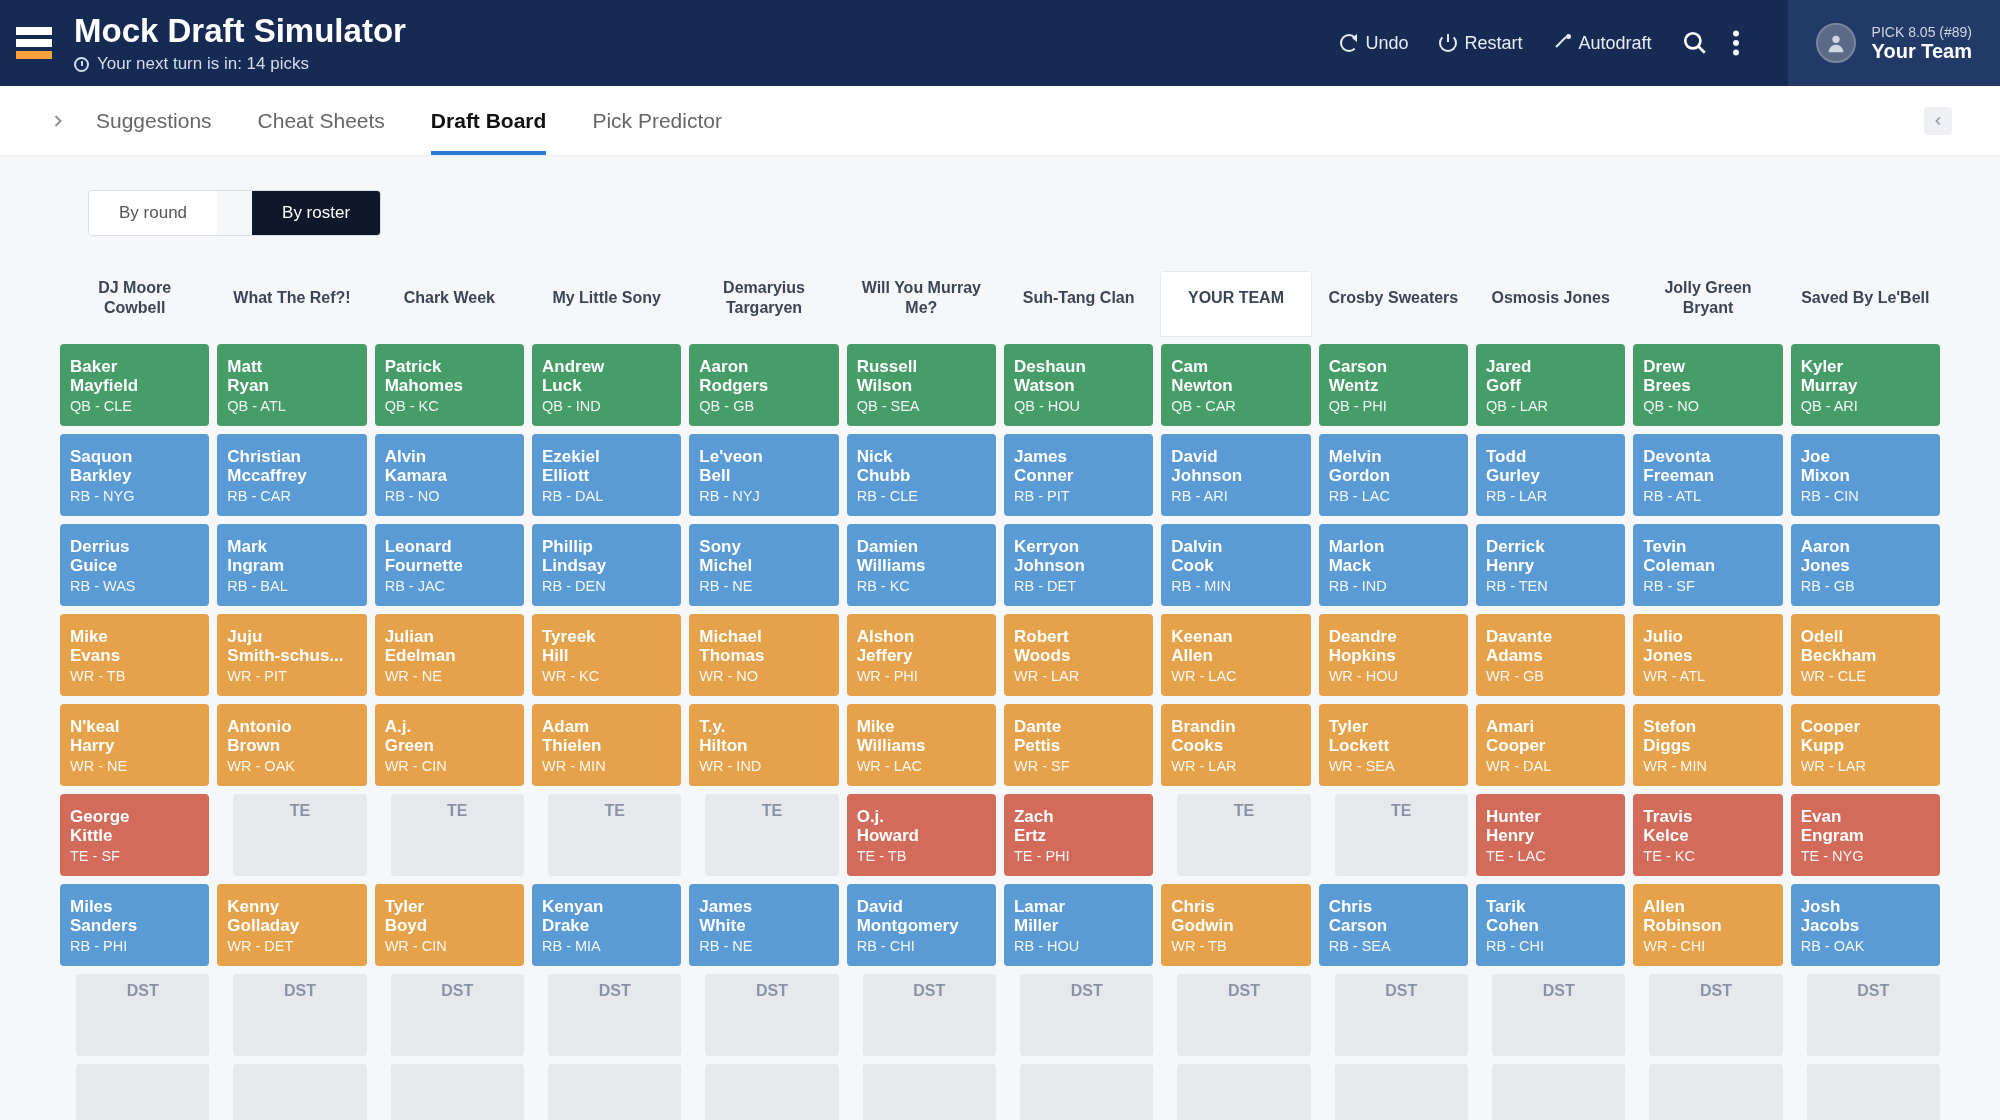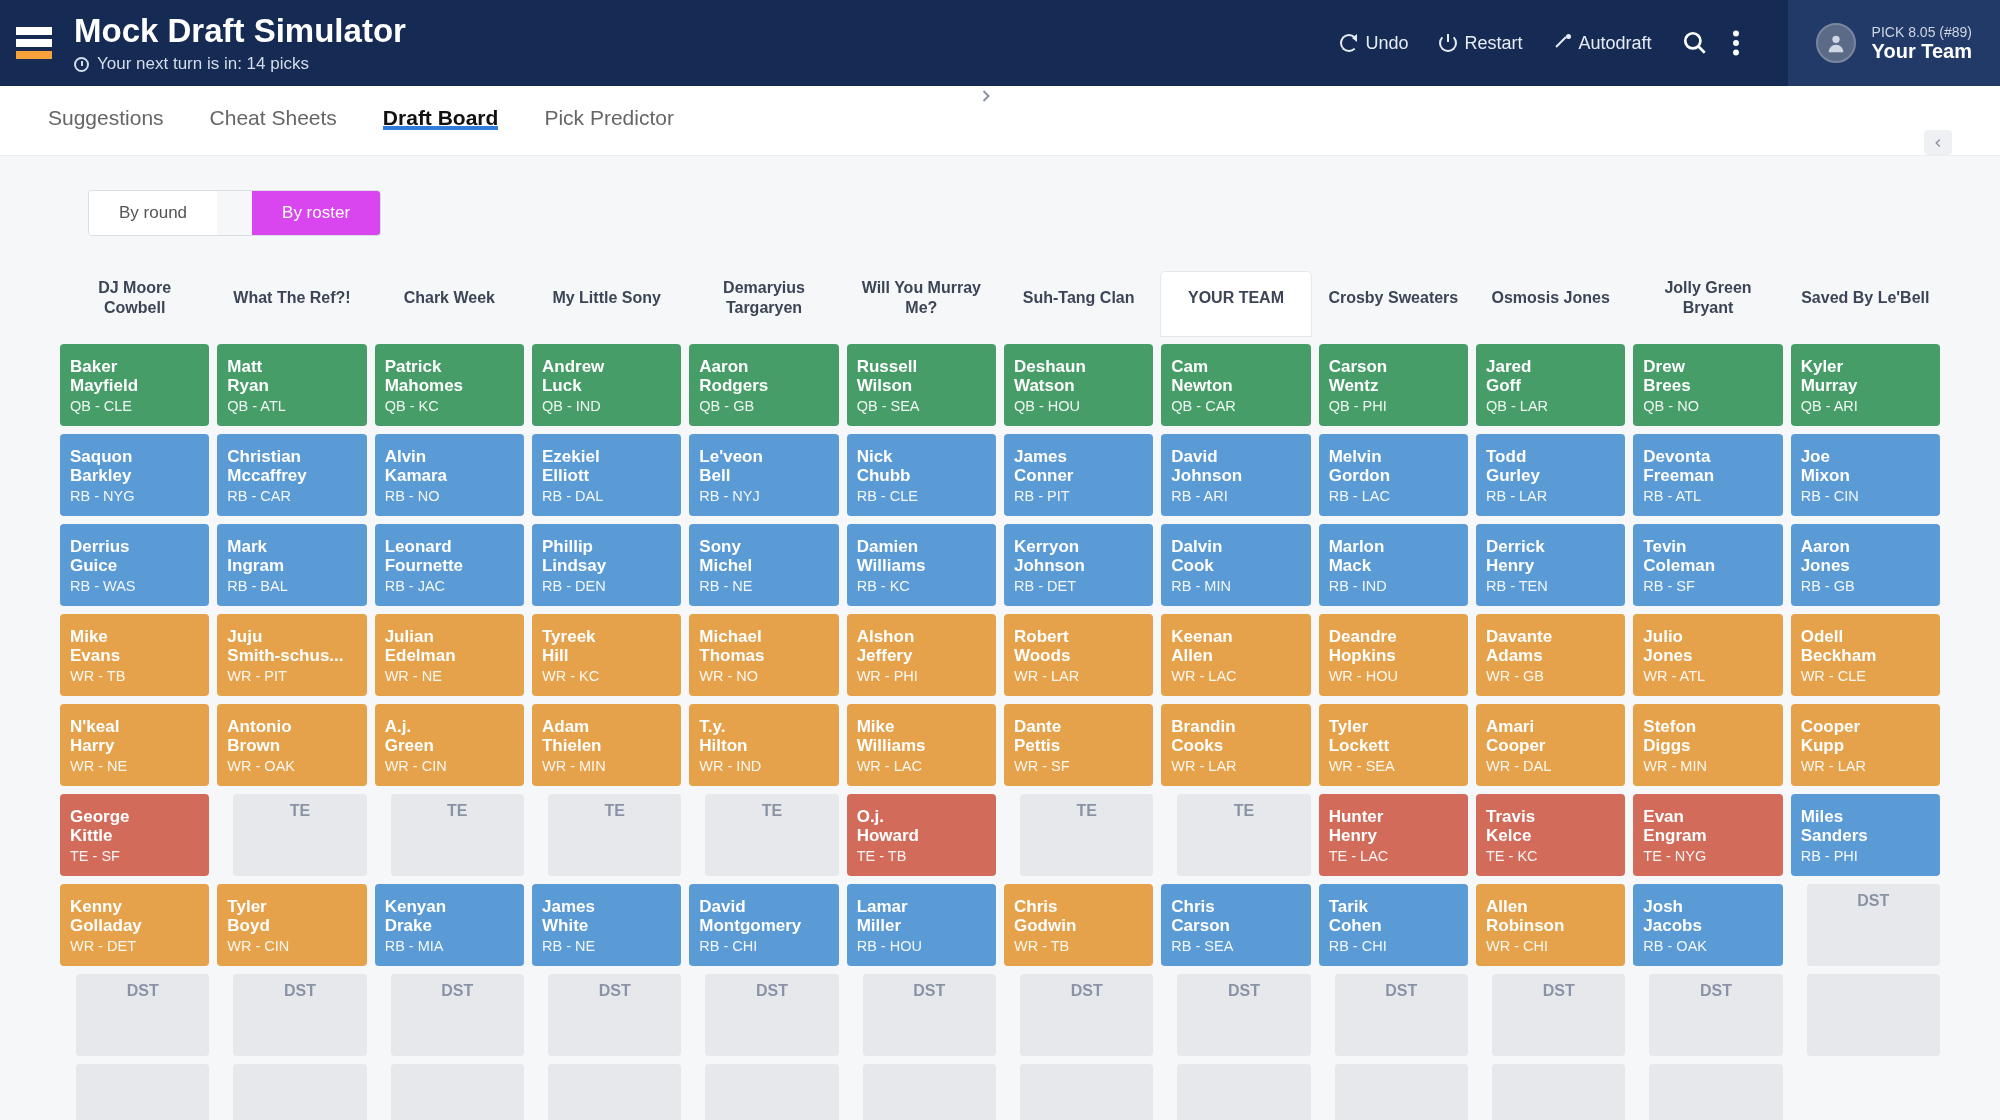--- a/index.html
+++ b/index.html
@@ -29,35 +29,35 @@
   .ic-wand::after { content:""; position:absolute; width:5px; height:5px; background:#e7ebf3; border-radius:50%; top:0; right:0; }
   .ic-search svg, .ic-more svg { display:block; }
   .header-icons { display:flex; align-items:center; gap:24px; padding-right:20px; }
   .team-panel { background:#223a67; display:flex; align-items:center; gap:16px; padding:0 28px; }
   .avatar { width:40px; height:40px; border-radius:50%; border:2px solid #7a869e; background:#5b6b87; display:flex; align-items:center; justify-content:center; }
   .avatar svg { width:22px; height:22px; fill:#cfd6e4; }
   .team-text .pick { font-size:14px; color:#cfd6e4; }
   .team-text .team { font-size:20px; font-weight:700; }
 
   
-  .tab-bar { height:70px; background:#fff; border-bottom:1px solid #ebedf1; display:flex; align-items:stretch; padding:0 48px; position:relative;flex-direction:column; }
+  .tab-bar { height:70px; background:#fff; border-bottom:1px solid #ebedf1; display:flex; align-items:stretch; padding:0 48px; position:relative; }
   .tab-expand { width:20px; height:20px; align-self:center; margin-right:28px; cursor:pointer; }
   .tab-expand svg { width:100%; height:100%; fill:#8a93a6; }
   .tabs { display:flex; gap:46px; align-items:stretch; }
   .tab { display:flex; align-items:center; font-size:21px; color:#666; cursor:pointer; position:relative; }
   .tab.active { color:#111; font-weight:600; }
   .tab.active::after { content:""; position:absolute; left:0; right:0; bottom:0; height:4px; background:#2f7dd6; }
   .tab-right-expand { margin-left:auto; width:28px; height:28px; align-self:center; background:#eef0f3; border-radius:4px; display:flex; align-items:center; justify-content:center; cursor:pointer; }
   .tab-right-expand svg { width:14px; height:14px; fill:#8a93a6; }
 
   
   .content { padding:34px 60px 0; }
   .view-toggle { display:inline-flex; border:1px solid #d9dde4; border-radius:4px; overflow:hidden; margin-bottom:36px; margin-left:28px;gap:35px; }
   .view-toggle button { border:none; padding:12px 30px; font-size:17px; background:#fff; color:#555; cursor:pointer; }
-  .view-toggle button.active { background:#d946ef; color:#fff; }
+  .view-toggle button.active { background:#0f172a; color:#fff; }
 
   .board { display:grid; grid-template-columns: repeat(12, 1fr); gap:8px; }
   .col-head { text-align:center; font-size:16px; font-weight:700; color:#3c4556; padding:4px 6px 16px; line-height:1.25; min-height:64px; display:flex; align-items:center; justify-content:center; }
   .col-head.your { background:#fff; border-radius:4px 4px 0 0; box-shadow:0 0 0 1px #e6e8ec; }
   .cell { border-radius:4px; padding:8px 10px 7px; color:#fff; min-height:82px; display:flex; flex-direction:column; justify-content:center; overflow:hidden; cursor:pointer; }
   .cell .name { font-size:17px; font-weight:700; line-height:1.12; }
   .cell .pos { font-size:14.5px; margin-top:3px; opacity:0.92; }
   .cell.empty { background:#e6e8ec; color:#8a93a6; display:flex; align-items:center; justify-content:flex-start; font-weight:700; font-size:16px;margin-left:16px; }
   .pos-QB { background:#469d68; }
   .pos-RB { background:#5a9ad5; }
@@ -410,20 +410,24 @@
         <div class="pos">TE - SF</div>
       </div>
       <div class="cell empty">TE</div>
       <div class="cell empty">TE</div>
       <div class="cell empty">TE</div>
       <div class="cell empty">TE</div>
       <div class="cell pos-TE">
         <div class="name">O.j.<br>Howard</div>
         <div class="pos">TE - TB</div>
       </div>
+      <div class="cell pos-TE">
+        <div class="name">Zach<br>Ertz</div>
+        <div class="pos">TE - PHI</div>
+      </div>
       <div class="cell empty">TE</div>
       <div class="cell empty">TE</div>
       <div class="cell pos-TE">
         <div class="name">Hunter<br>Henry</div>
         <div class="pos">TE - LAC</div>
       </div>
       <div class="cell pos-TE">
         <div class="name">Travis<br>Kelce</div>
         <div class="pos">TE - KC</div>
       </div>

